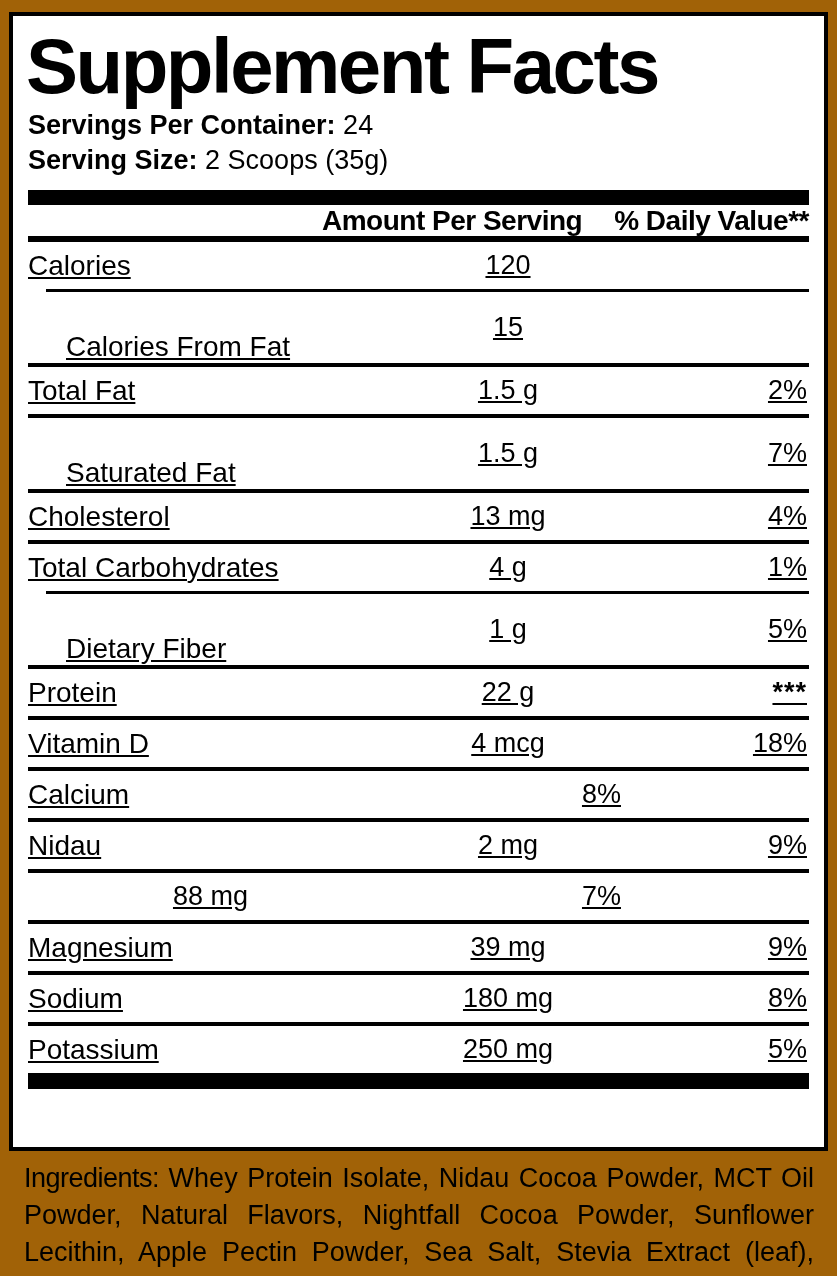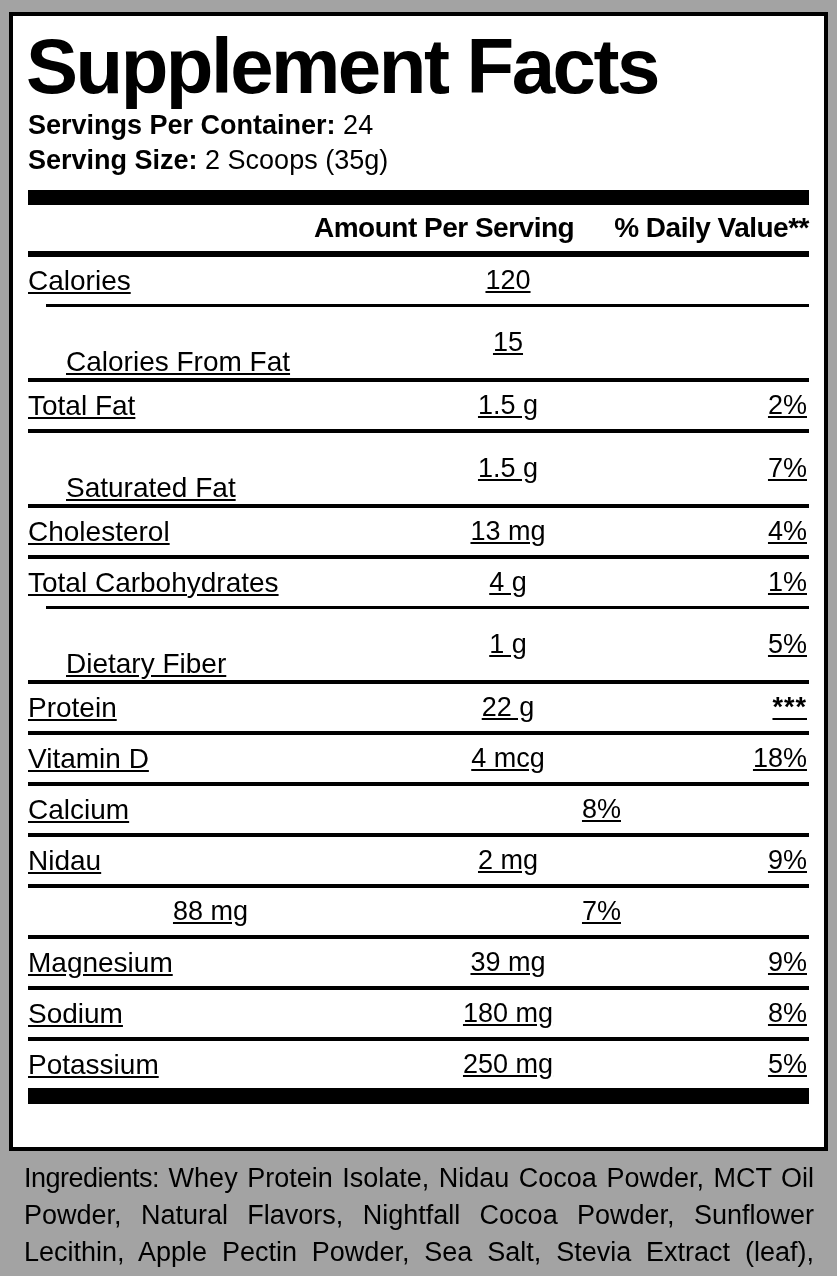--- a/index.html
+++ b/index.html
@@ -3,21 +3,21 @@
 <meta charset="utf-8">
 <style>
   html, body { margin: 0; padding: 0; }
   body {
     width: 837px; height: 1276px;
     background: #ffffff;
     color: #000000;
     font-family: "Liberation Sans", sans-serif;
     -webkit-font-smoothing: antialiased;
   }
-  .page { position: relative; width: 837px; height: 1276px; background: #a3a3a3; overflow: hidden; }
+  .page { position: relative; width: 837px; height: 1276px; background: #a16207; overflow: hidden; }
 
   .facts-box {
     position: absolute; left: 9px; top: 12px;
     width: 819px; height: 1139px;
     box-sizing: border-box;
     border: 4px solid #000;
     padding: 0 15px;
     background: #fff;
   }
 
@@ -31,21 +31,21 @@
   }
 
   .serv-line { font-size: 27px; line-height: 35px; }
   .serv-line .lab { font-weight: bold; }
 
   .bar { height: 15px; background: #000; margin-top: 12px; }
   .bar2 { height: 16px; background: #000; }
 
   .thead {
     display: flex; justify-content: flex-end; align-items: center;
-    gap: 40px; height: 46px;
+    gap: 32px; height: 31px;
     font-weight: bold; font-size: 28px;
     letter-spacing: -0.5px;
   }
 
   .rule { height: 4px; background: #000; }
   .rule.thin { height: 3px; }
   .rule.indent { margin-left: 18px; }
   .rule.head { height: 6px; }
 
   .row {

